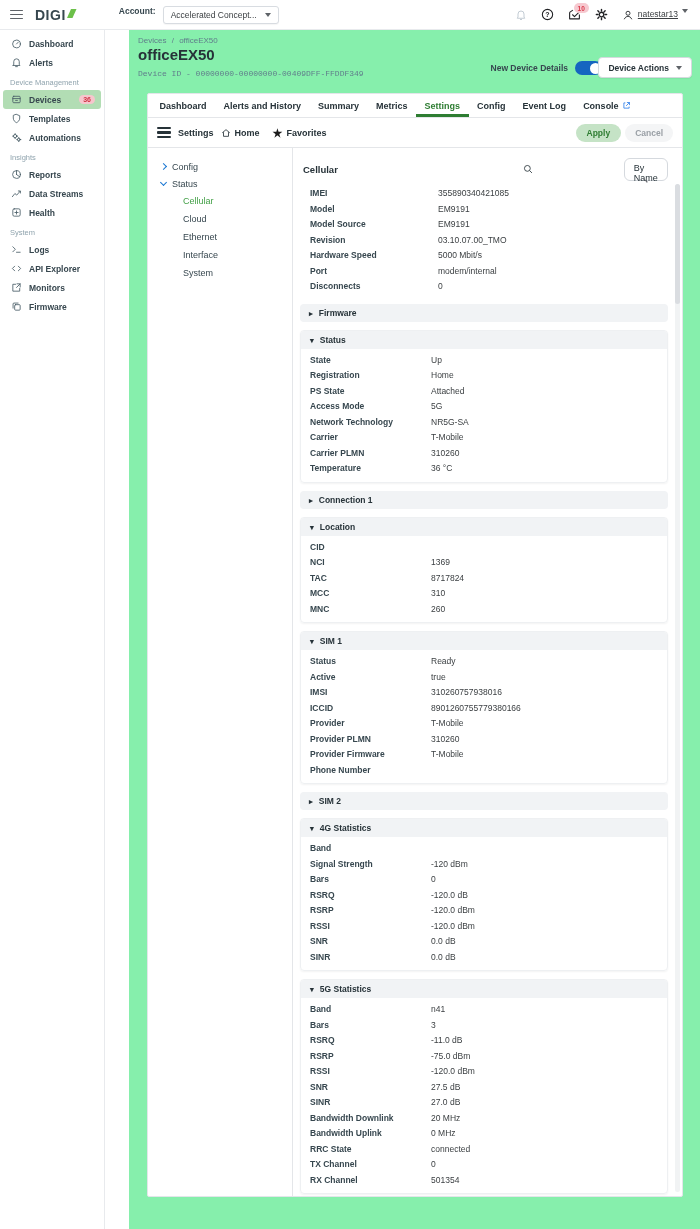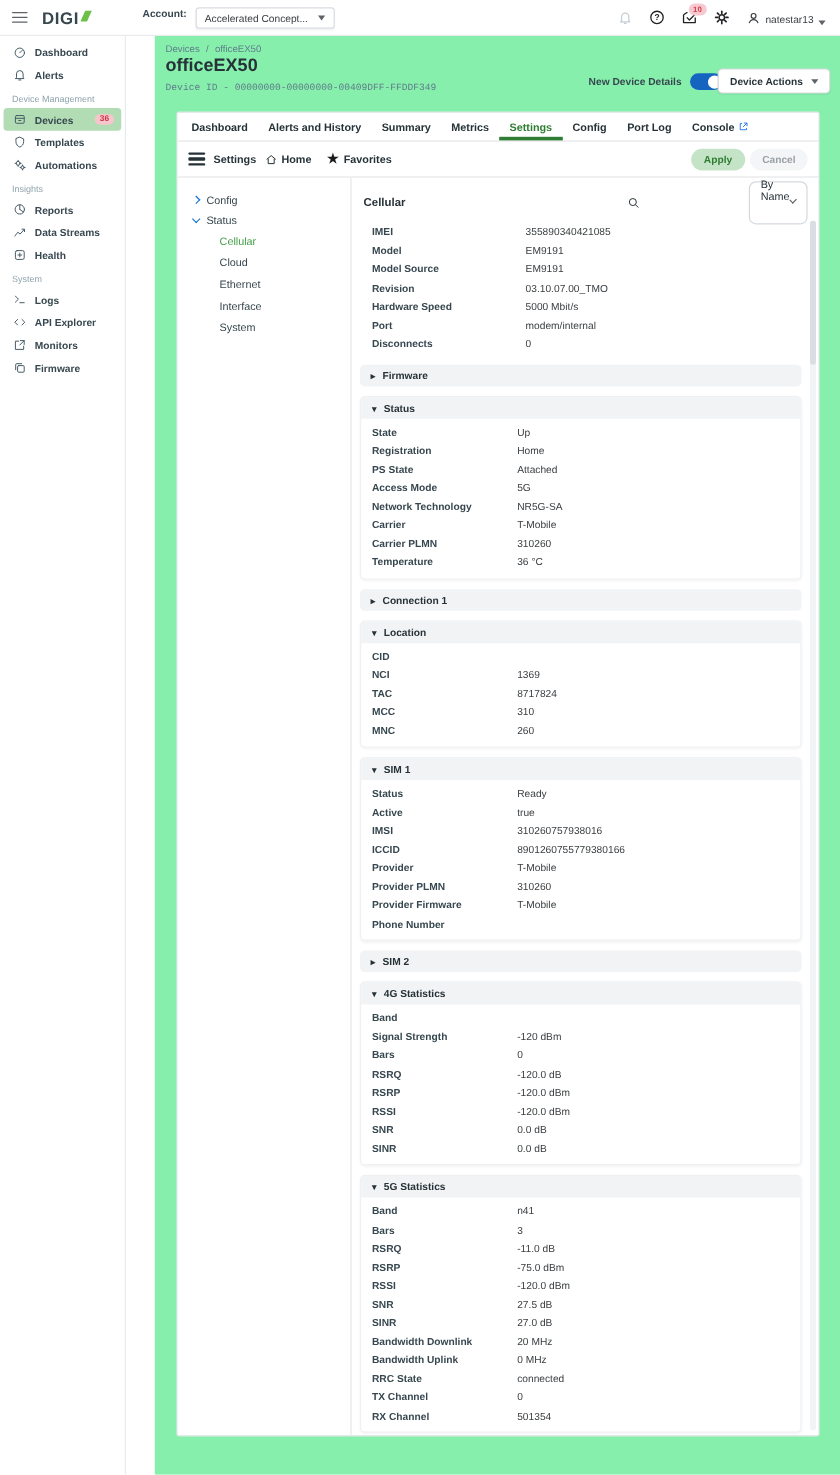--- a/index.html
+++ b/index.html
@@ -12,21 +12,21 @@
   .hamburger i { height:1.6px; background:#5f6368; border-radius:1px; }
   .logo { display:flex; align-items:flex-start; gap:1px; }
   .logo-text { font-size:14px; font-weight:800; letter-spacing:0.5px; color:#37474f; line-height:14px; }
   .acct { display:flex; align-items:flex-start; margin-left:42px; gap:7px; }
   .acct-label { font-size:8.5px; font-weight:700; color:#37474f; }
   .acct-select { display:flex; align-items:center; gap:8px; border:1px solid #d8dce1; border-radius:3px; background:#fff; padding:3px 7px; font-size:8.5px; color:#3c4043; box-shadow:0 1px 1px rgba(0,0,0,.04); }
   .tb-right { margin-left:auto; display:flex; align-items:center; gap:14px; padding-right:12px; }
   .tb-ic svg { display:block; }
   .mail-wrap { position:relative; }
   .mail-badge { position:absolute; top:-5px; right:-8px; background:#f6c9d0; color:#d93848; font-size:6.5px; font-weight:700; padding:1.5px 4px; border-radius:7px; }
-  .user { display:flex; align-items:flex-end; gap:4px; font-size:8.5px; color:#3c4043; }
+  .user { display:flex; align-items:flex-start; gap:4px; font-size:8.5px; color:#3c4043;text-decoration:underline; }
   .caret { width:0; height:0; border-left:3.5px solid transparent; border-right:3.5px solid transparent; border-top:4px solid #5f6368; display:inline-block; }
 
   
   .sidebar { position:absolute; top:30px; left:0; width:105px; bottom:0; background:#fff; border-right:1px solid #e8eaed; padding-top:4px; z-index:5; }
   .nav-sec { font-size:7.5px; color:#90a4ae; padding:6px 0 3px 10px; }
   .nav-item { display:flex; align-items:center; gap:7px; padding:4px 6px 4px 10px; font-size:8.5px; font-weight:600; color:#37474f; cursor:pointer; }
   .nav-item .ni { width:12px; display:flex; justify-content:center; }
   .ni svg { stroke:#455a64; fill:none; stroke-width:1.8; stroke-linecap:round; stroke-linejoin:round; width:11px; height:11px; }
   .nav-item.active { background:#b2ddb4; border-radius:3px; margin:0 3px; padding-left:7px; }
   .nav-badge { margin-left:auto; background:#f6c6cd; color:#cf3545; font-size:7px; font-weight:700; padding:1px 4px; border-radius:7px; }
@@ -67,21 +67,21 @@
   .tchev.down { transform:rotate(45deg); margin-top:-3px; }
   .tree-child { padding:4px 0 4px 35px; font-size:9px; color:#37474f; cursor:pointer; }
   .tree-child.selected { color:#43a047; }
 
   .settings { flex:1; position:relative; padding:8px 14px 0 7px; min-width:0; }
   .set-head { display:flex; align-items:center; height:26px; margin-left:3px; }
   .set-title { font-size:9.5px; font-weight:700; color:#263238; }
   .search { display:flex; align-items:center; gap:6px; margin-left:185px; }
   .search svg { stroke:#263238; fill:none; stroke-width:2; width:10px; height:10px; }
   .search input { border:none; outline:none; width:85px; font-size:9px; background:transparent; font-family:inherit; }
-  .filter-select { margin-left:auto; display:flex; align-items:flex-end; justify-content:space-between; width:93px; height:23px; border:1px solid #d5d9de; border-radius:6px; padding:17px 9px; font-size:9px; color:#263238; background:#fff; cursor:pointer; }
+  .filter-select { margin-left:auto; display:flex; align-items:center; justify-content:space-between; width:93px; height:23px; border:1px solid #d5d9de; border-radius:6px; padding:4px 9px; font-size:9px; color:#263238; background:#fff; cursor:pointer;flex-direction:column; }
   .dchev { width:5px; height:5px; border-right:1.4px solid #5f6368; border-bottom:1.4px solid #5f6368; transform:rotate(45deg); margin-top:-3px; }
 
   .frow { display:flex; line-height:15.5px; font-size:8.5px; }
   .flabel { width:128px; flex:none; font-weight:700; color:#37474f; }
   .fvalue { color:#3c4043; white-space:nowrap; }
   .top-fields { margin:4px 0 0 10px; }
 
   .sections { margin-top:9px; }
   .sec { margin-bottom:8px; border-radius:4px; }
   .sec-head { background:#f1f3f5; border-radius:4px; height:18px; display:flex; align-items:center; gap:6px; padding:0 9px; font-size:8.5px; font-weight:600; color:#263238; cursor:pointer; }
@@ -309,21 +309,21 @@
         <div class="tab">
             <span>Metrics</span>
           </div>
         <div class="tab active">
             <span>Settings</span>
           </div>
         <div class="tab">
             <span>Config</span>
           </div>
         <div class="tab">
-            <span>Port Log</span>
+            <span>Event Log</span>
           </div>
         <div class="tab">
           <span>Console</span>
           <span class="ext">
               <svg viewBox="0 0 24 24">
                 <path d="M9 5H5v14h14v-4"></path>
                 <path d="M13 4h7v7M20 4l-9 9"></path>
               </svg>
             </span>
         </div>

